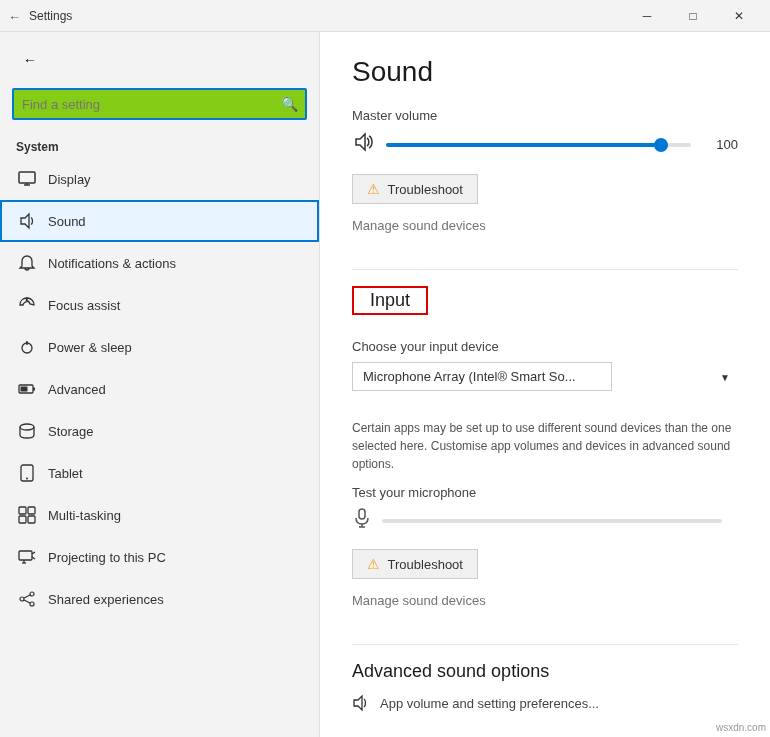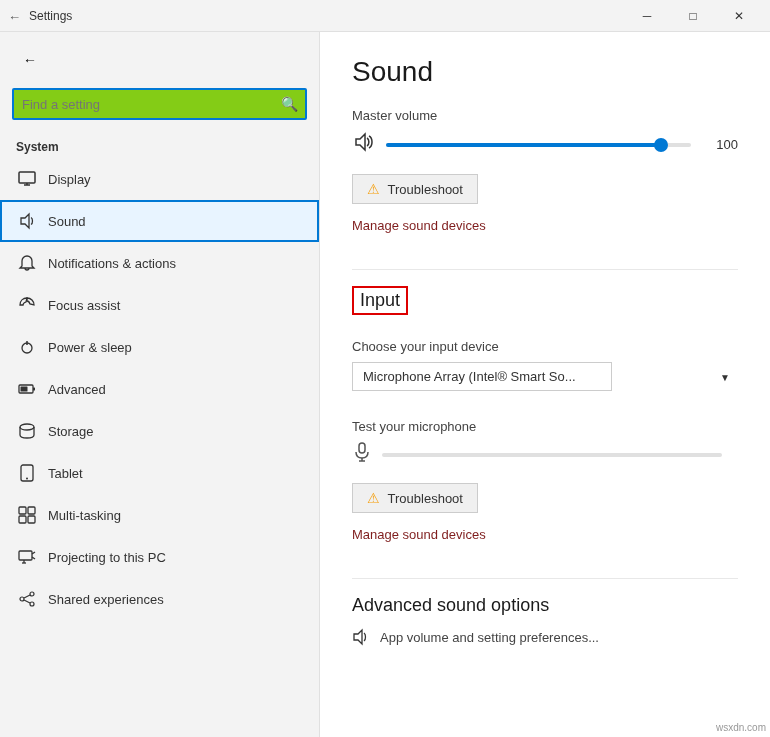--- a/index.html
+++ b/index.html
@@ -201,39 +201,39 @@
       border: 1px solid #ccc;
       background: #f0f0f0;
       cursor: pointer;
       font-size: 13px;
       color: #333;
       margin-bottom: 12px;
     }
     .warn-icon { color: #f59e0b; font-size: 14px; }
 
     .link-text {
-      color: #7f1d1d;
+      color: #737373;
       font-size: 13px;
       cursor: pointer;
       text-decoration: none;
       margin-bottom: 20px;
       display: inline-block;
     }
 
     .section-title {
       font-size: 18px;
       font-weight: 400;
       color: #1a1a1a;
       margin-bottom: 12px;
       padding-bottom: 4px;
     }
     .section-title.boxed {
       border: 2px solid #d00;
       display: inline-block;
-      padding: 2px 6px;
+      padding: 2px 16px;
     }
 
     .input-section { margin-bottom: 16px; }
 
     .dropdown-wrap {
       position: relative;
       margin-bottom: 28px;
     }
     .dropdown-select {
       width: 260px;
@@ -512,20 +512,21 @@
 
       <div class="section-label" style="margin-top:12px;">Choose your input device</div>
 
       <div class="dropdown-wrap">
         <select class="dropdown-select">
           <option>Microphone Array (Intel® Smart So...</option>
         </select>
         <span class="dropdown-arrow">▼</span>
       </div>
 
+      <p class="hint-text">Certain apps may be set up to use different sound devices than the one selected here. Customise app volumes and devices in advanced sound options.</p>
 
 
       <div class="mic-test-label">Test your microphone</div>
 
       <div class="mic-row">
         <span class="mic-icon">
           <svg width="20" height="20" viewBox="0 0 20 20" fill="none">
             <rect x="7" y="1" width="6" height="10" rx="3" stroke="#555" stroke-width="1.5" fill="none"></rect>
             <path d="M4 10 C4 14.4 7 16 10 16 C13 16 16 14.4 16 10" stroke="#555" stroke-width="1.5" fill="none"></path>
             <line x1="10" y1="16" x2="10" y2="19" stroke="#555" stroke-width="1.5"></line>

